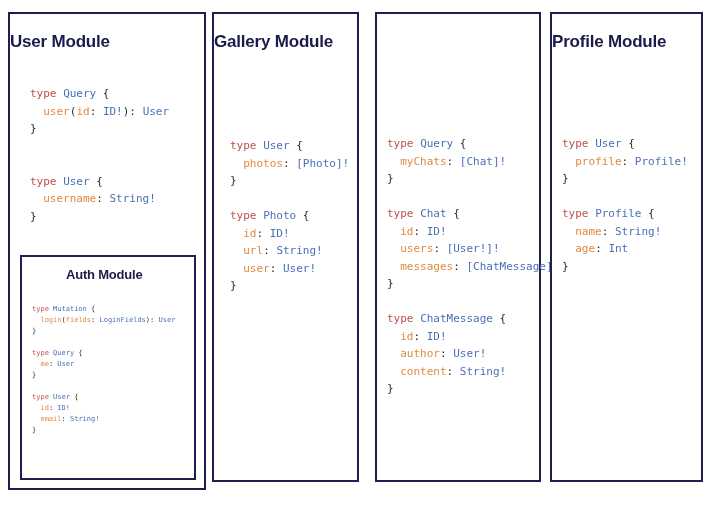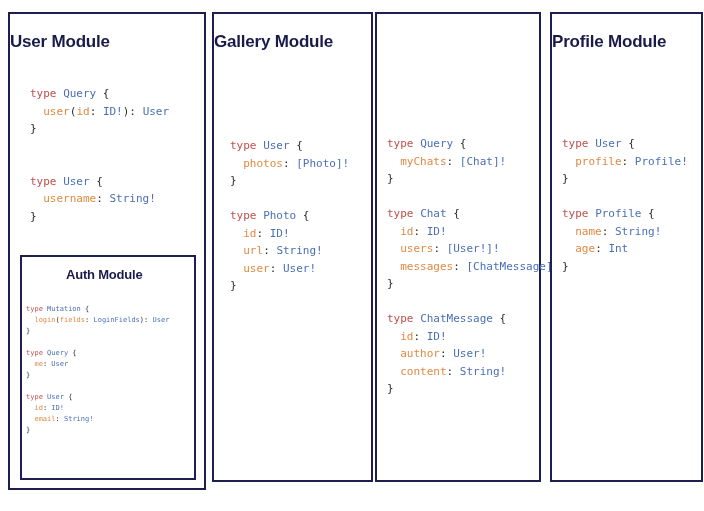--- a/index.html
+++ b/index.html
@@ -54,26 +54,26 @@
     line-height: 11px;
   }
   .kw   { color: #c0504d; }
   .tn   { color: #4a6fb5; }
   .fld  { color: #e08a43; }
   .punc { color: #2b2b2b; }
 
   
   #card-user    { left: 8px;   top: 12px; width: 198px; height: 478px; }
   #card-auth    { left: 10px;  top: 241px; width: 176px; height: 225px; }
-  #card-gallery { left: 212px; top: 12px; width: 161px; height: 470px; }
+  #card-gallery { left: 212px; top: 12px; width: 147px; height: 470px; }
   #card-chat    { left: 375px; top: 12px; width: 166px; height: 470px; }
   #card-profile { left: 550px; top: 12px; width: 153px; height: 470px; }
 
   .code-user    { position: absolute; left: 20px; top: 64px; }
-  .code-auth    { position: absolute; left: 4px; top: 40px; }
+  .code-auth    { position: absolute; left: 10px; top: 40px; }
   .code-gallery { position: absolute; left: 16px; top: 116px; }
   .code-chat    { position: absolute; left: 10px; top: 114px; }
   .code-profile { position: absolute; left: 10px; top: 114px; }
 </style>
 </head>
 <body>
 
 <div id="canvas">
 
   <div class="card" id="card-user">

